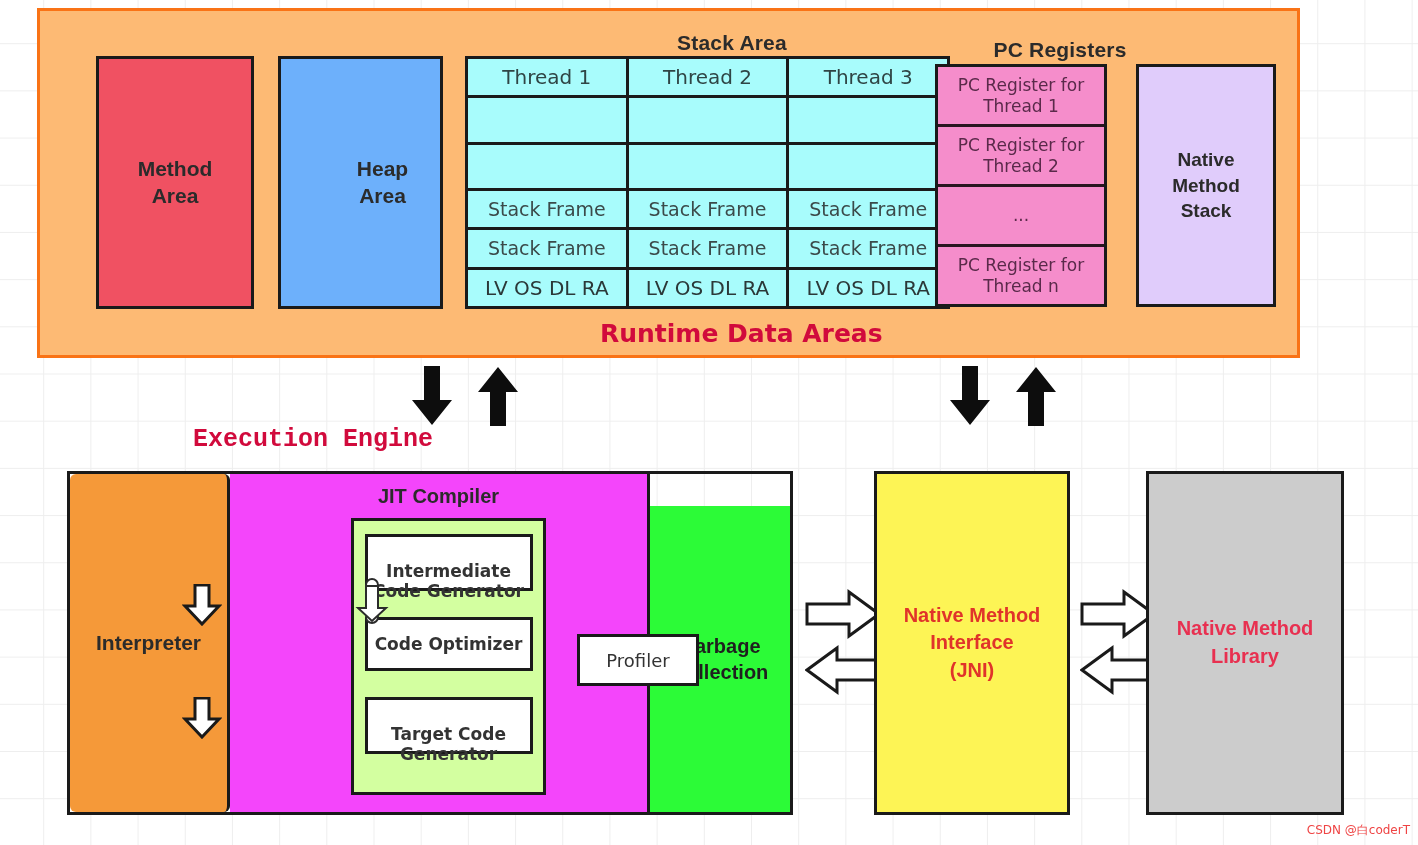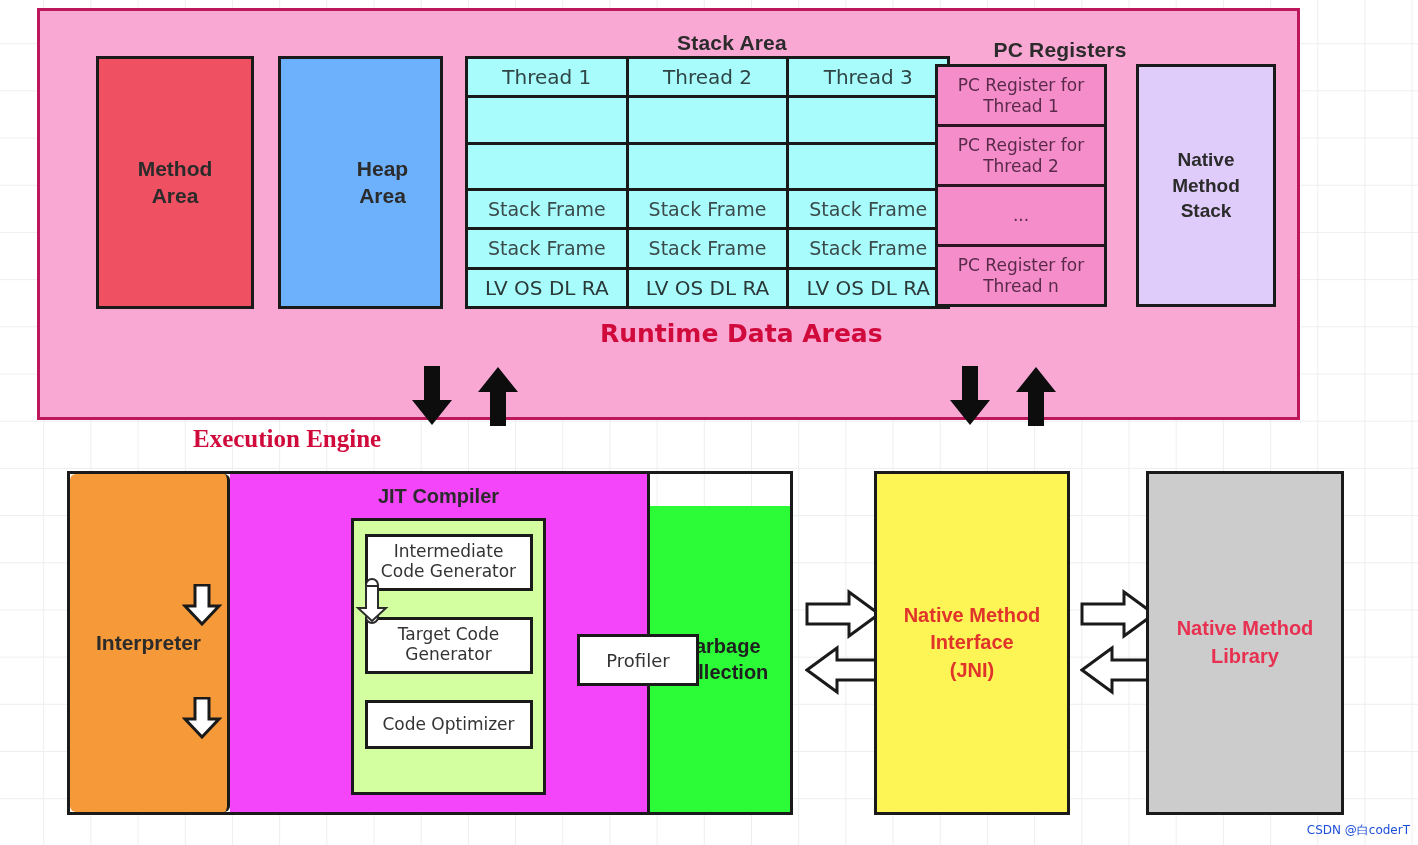--- a/index.html
+++ b/index.html
@@ -24,23 +24,23 @@
     background-position: -4px -4px;
     z-index: 0;
   }
 
   #canvas { position: absolute; inset: 0; z-index: 1; }
 
   
   #runtime-data-areas {
     position: absolute;
     left: 37px; top: 8px;
-    width: 1263px; height: 412px;
-    background: #f9a8d4;
-    border: 3px solid #be185d;
+    width: 1263px; height: 350px;
+    background: #fdba74;
+    border: 3px solid #f97316;
   }
 
   .section-caption {
     position: absolute;
     font-weight: bold;
     color: #2b2b2b;
     text-align: center;
     font-size: 21px;
     letter-spacing: 0.2px;
   }
@@ -159,21 +159,21 @@
 
   .v-arrow { width: 44px; height: 60px; }
 
   
   #execution-engine-label {
     position: absolute;
     left: 193px; top: 425px;
     font-size: 25px;
     font-weight: bold;
     color: #d10a3c;
-    font-family: Liberation Serif, serif;
+    font-family: Liberation Mono, monospace;
   }
 
   #execution-engine-row {
     position: absolute;
     left: 67px; top: 471px;
     width: 726px; height: 344px;
     border: 3px solid #1a1a1a;
     display: flex;
   }
 
@@ -210,22 +210,23 @@
     align-items: center;
   }
   .jit-stage {
     width: 168px;
     background: #ffffff;
     border: 3px solid #1a1a1a;
     font-size: 17px;
     color: #333333;
     text-align: center;
     line-height: 1.2;
-    padding: 4px 2px;
-    font-family: "DejaVu Sans", sans-serif;
+    padding: 24px 2px;
+    font-family: "DejaVu Sans", sans-serif;
+    font-weight: bold;
   }
   #jit-stage-ic  { margin-top: 13px; height: 57px; }
   #jit-stage-co  { margin-top: 26px; height: 49px; display:flex; align-items:center; justify-content:center; }
   #jit-stage-tc  { margin-top: 26px; height: 57px; }
 
   .jit-flow-arrow { position: absolute; left: 182px; width: 40px; height: 42px; }
   #jit-flow-arrow-1 { top: 584px; }
   #jit-flow-arrow-2 { top: 697px; }
 
   #profiler {
@@ -287,21 +288,21 @@
     width: 34px; height: 46px;
     z-index: 40;
     pointer-events: none;
   }
 
   
   #watermark {
     position: absolute;
     right: 8px; bottom: 6px;
     font-size: 12px;
-    color: #1d4ed8;
+    color: #ef4444;
     font-family: "DejaVu Sans", sans-serif;
     z-index: 30;
   }
 </style>
 </head>
 <body>
 
 <div id="grid-bg"></div>
 
 <div id="canvas">
@@ -389,22 +390,22 @@
 
     <div id="interpreter">
       <div class="box-label">Interpreter</div>
     </div>
 
     <div id="jit-compiler">
       <div id="jit-compiler-caption">JIT Compiler</div>
 
       <div id="jit-inner">
         <div class="jit-stage" id="jit-stage-ic">Intermediate Code Generator</div>
+        <div class="jit-stage" id="jit-stage-co">Code Optimizer</div>
         <div class="jit-stage" id="jit-stage-tc">Target Code Generator</div>
-        <div class="jit-stage" id="jit-stage-co">Code Optimizer</div>
       </div>
 
       <div id="profiler">Profiler</div>
     </div>
 
     <div id="garbage-collection">
       <div class="box-label" style="white-space: pre-line;">Garbage
 Collection</div>
     </div>
   </div>

